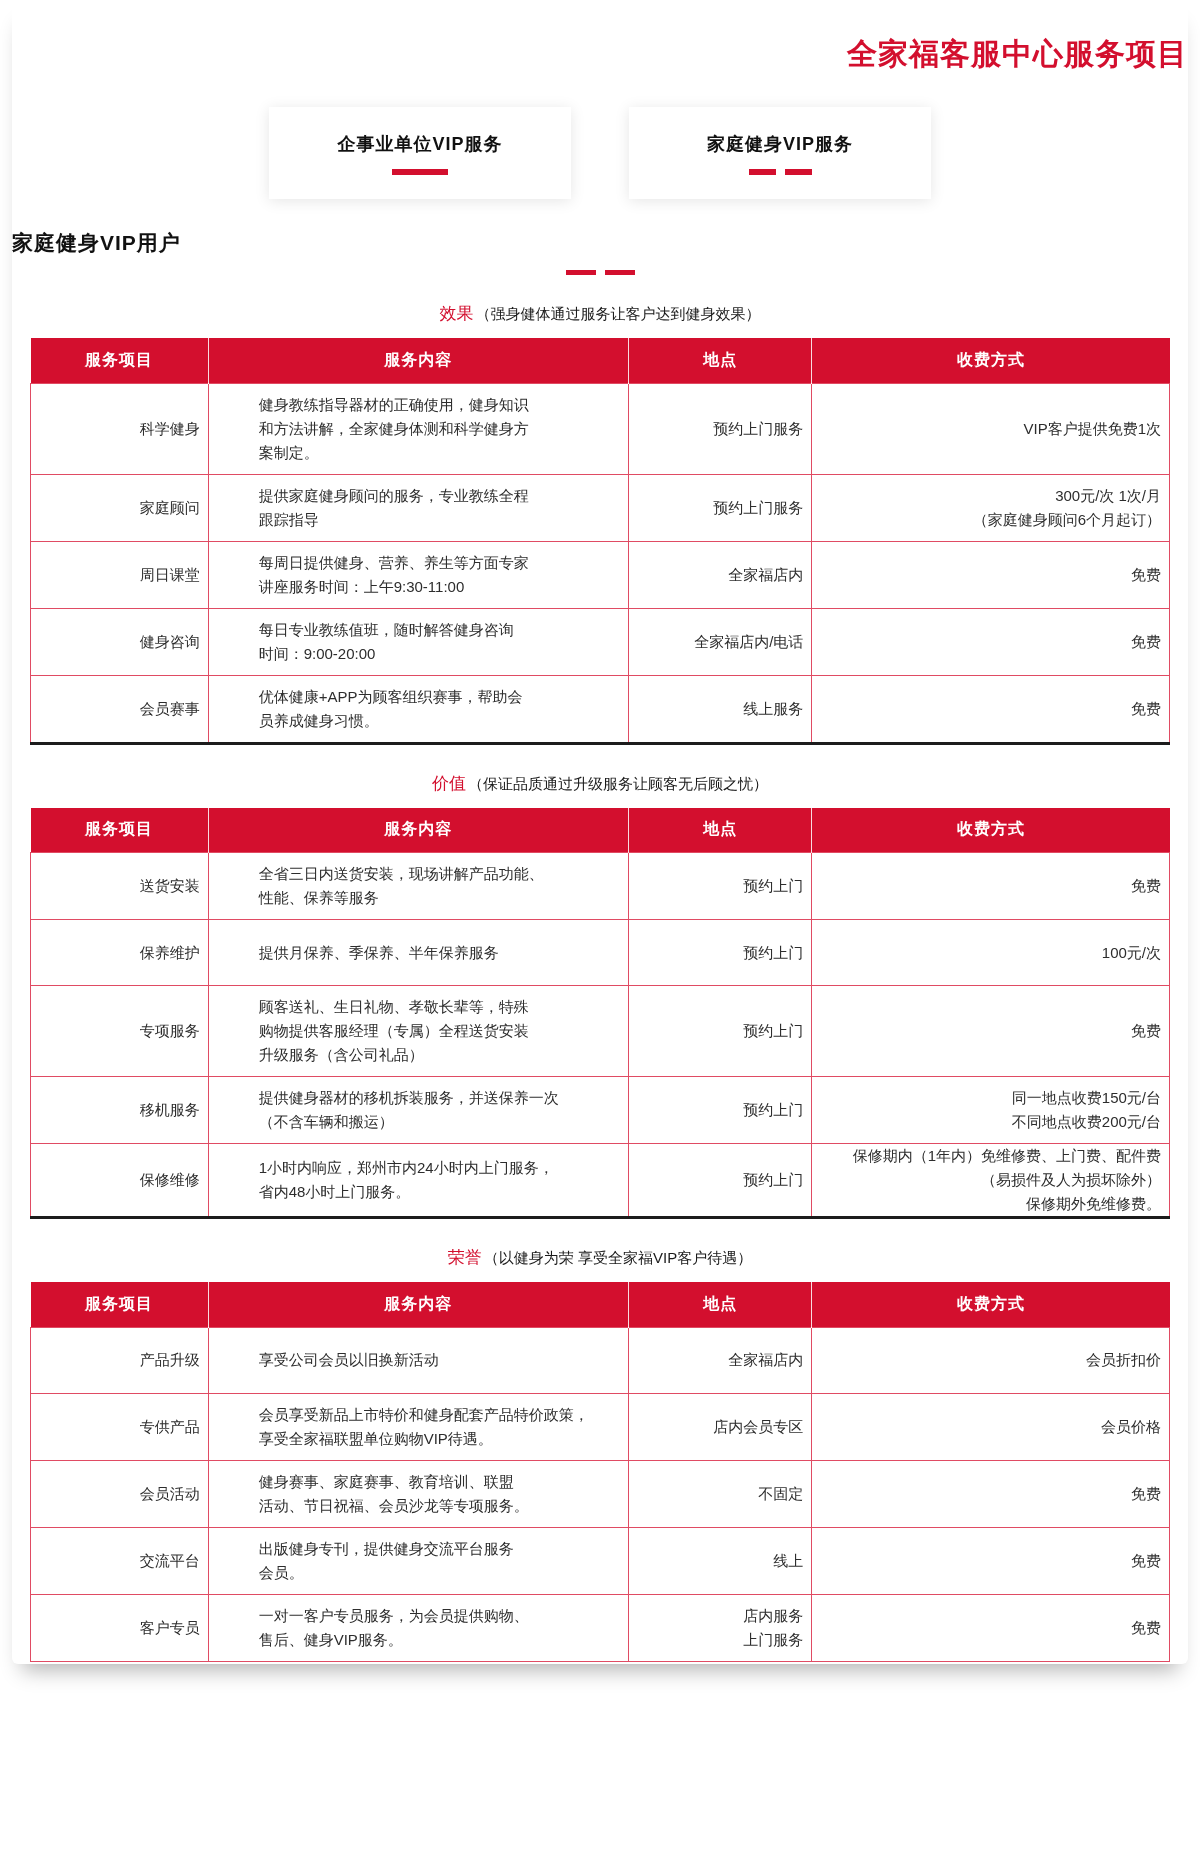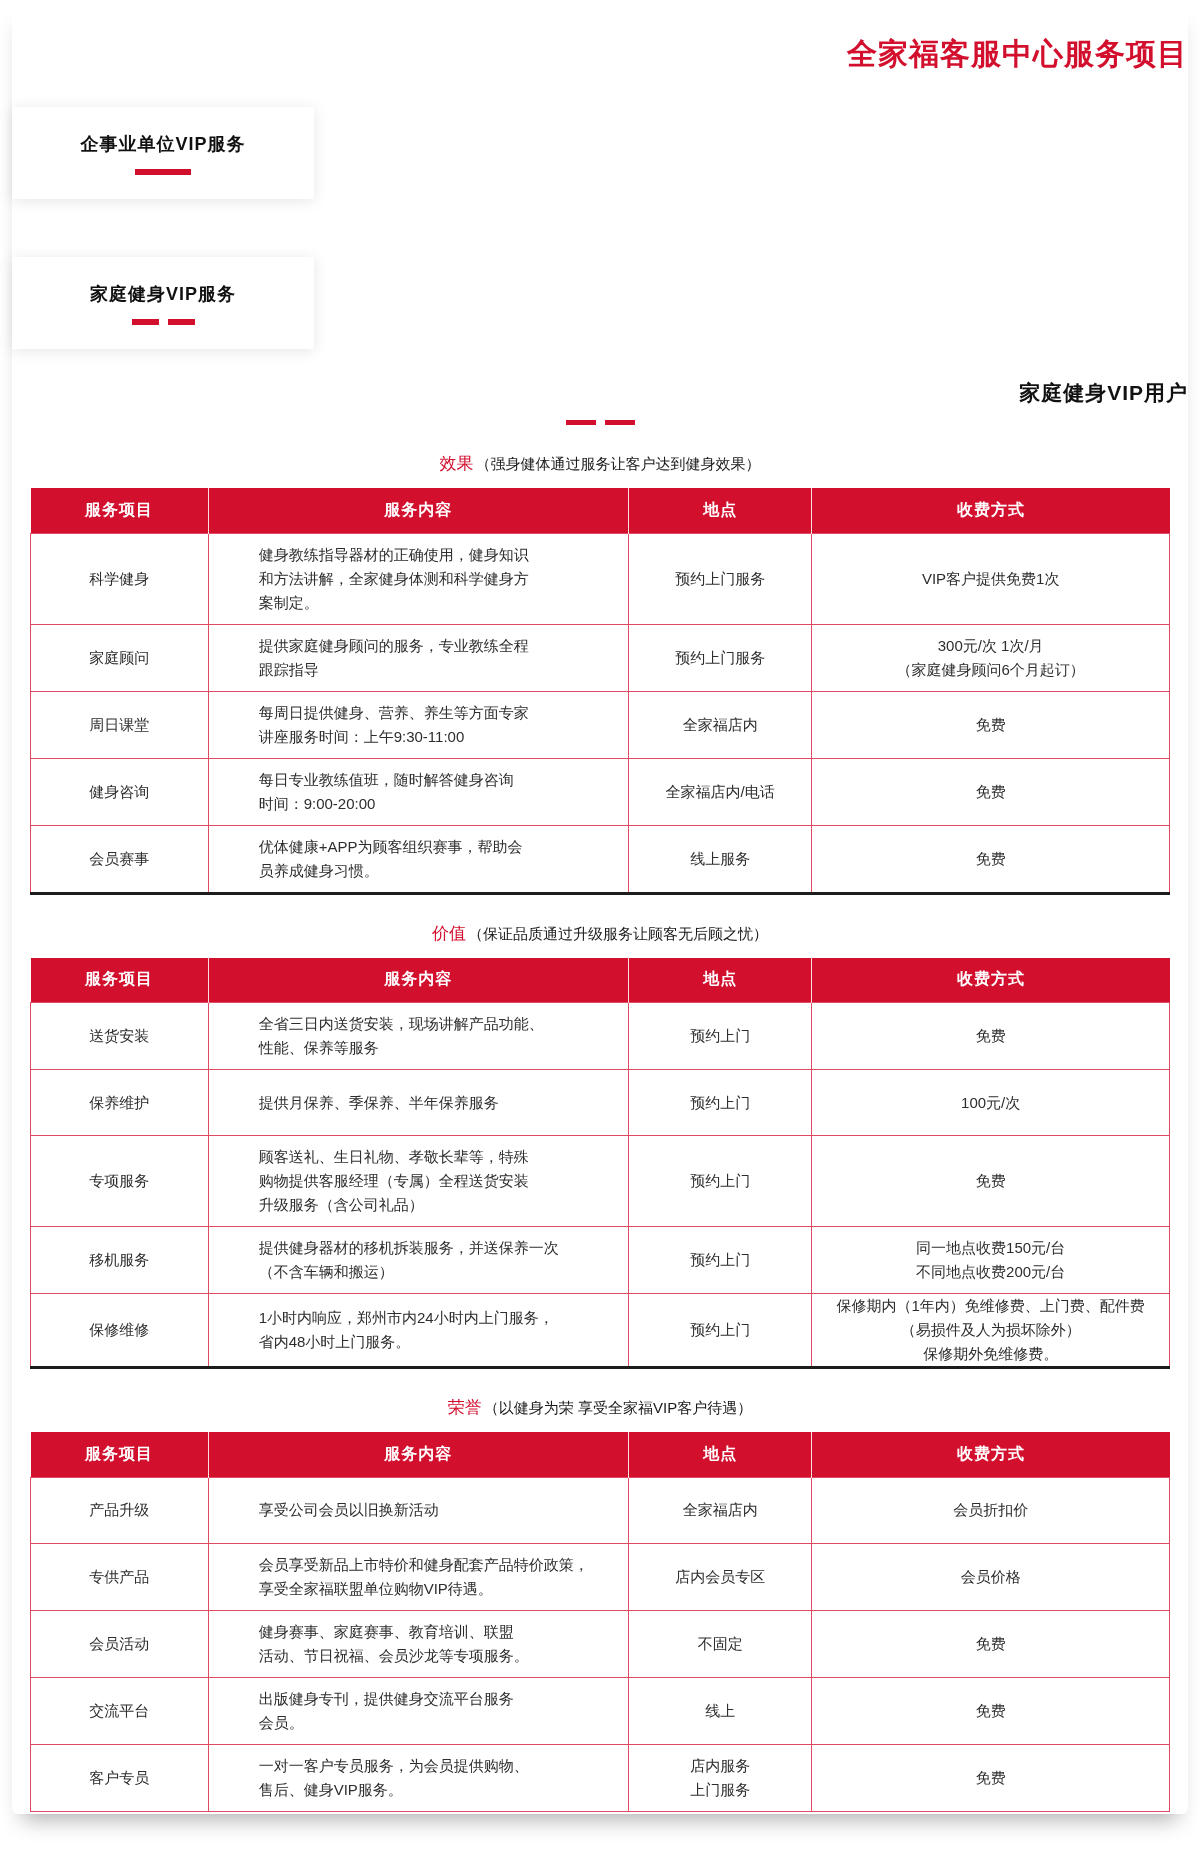--- a/index.html
+++ b/index.html
@@ -21,34 +21,34 @@
     background:#fff;
     padding:34px 0 2px 0;
     border-radius:0 0 6px 6px;
     box-shadow:0 16px 20px -10px rgba(0,0,0,0.30);
   }
   .title{
     margin:0;text-align:right;
     font-size:30px;font-weight:700;color:var(--accent);
     letter-spacing:1px;
   }
-  .tabs{display:flex;justify-content:space-between;gap:58px;margin-top:32px;flex-direction:column;}
+  .tabs{display:flex;justify-content:center;gap:58px;margin-top:32px;}
   .tab{
     width:302px;height:92px;background:#fff;
     box-shadow:0 2px 14px rgba(0,0,0,0.10);
     display:flex;flex-direction:column;align-items:center;justify-content:center;
     cursor:pointer;
   }
   .tab-label{font-size:18px;font-weight:700;color:#111;letter-spacing:1px;}
   .tab-underline{margin-top:13px;display:flex;gap:9px;}
   .tab-underline .bar{display:block;height:6px;background:var(--accent);}
   .tab-underline.solid .bar{width:56px;}
   .tab-underline.dashed .bar{width:27px;}
   .subtitle{
-    margin:30px 0 0;text-align:right;
+    margin:30px 0 0;text-align:left;
     font-size:21px;font-weight:700;color:#111;letter-spacing:1px;
   }
   .subtitle-dashes{display:flex;justify-content:center;gap:9px;margin-top:13px;}
   .subtitle-dashes .bar{display:block;height:5px;width:30px;background:var(--accent);}
   .section-label{
     text-align:center;margin:27px 0 13px;font-weight:400;
   }
   .section-kw{color:var(--accent);font-size:17px;margin-right:2px;}
   .section-note{color:#1a1a1a;font-size:15px;}
   table.svc{
@@ -57,21 +57,21 @@
   table.svc thead th{
     background:var(--accent);color:#fff;font-size:16px;font-weight:700;
     height:45px;border-right:1px solid rgba(255,255,255,0.85);
     letter-spacing:1px;
   }
   table.svc thead th:last-child{border-right:none;}
   table.svc tbody tr{height:66px;}
   table.svc tbody td{
     border:1px solid var(--grid);
     font-size:15px;color:var(--body-text);
-    text-align:center;vertical-align:middle;
+    text-align:right;vertical-align:middle;
     padding:0 8px;line-height:24px;
     white-space:pre-line;
   }
   table.svc tbody td.c-content{
     text-align:left;padding:9px 34px 9px 50px;
   }
   table.svc{border-bottom:3px solid var(--dark-line);}
   table.svc.last{border-bottom:none;}
   table.svc.last tbody tr:last-child td{border-bottom:1px solid var(--grid);}
 </style>

